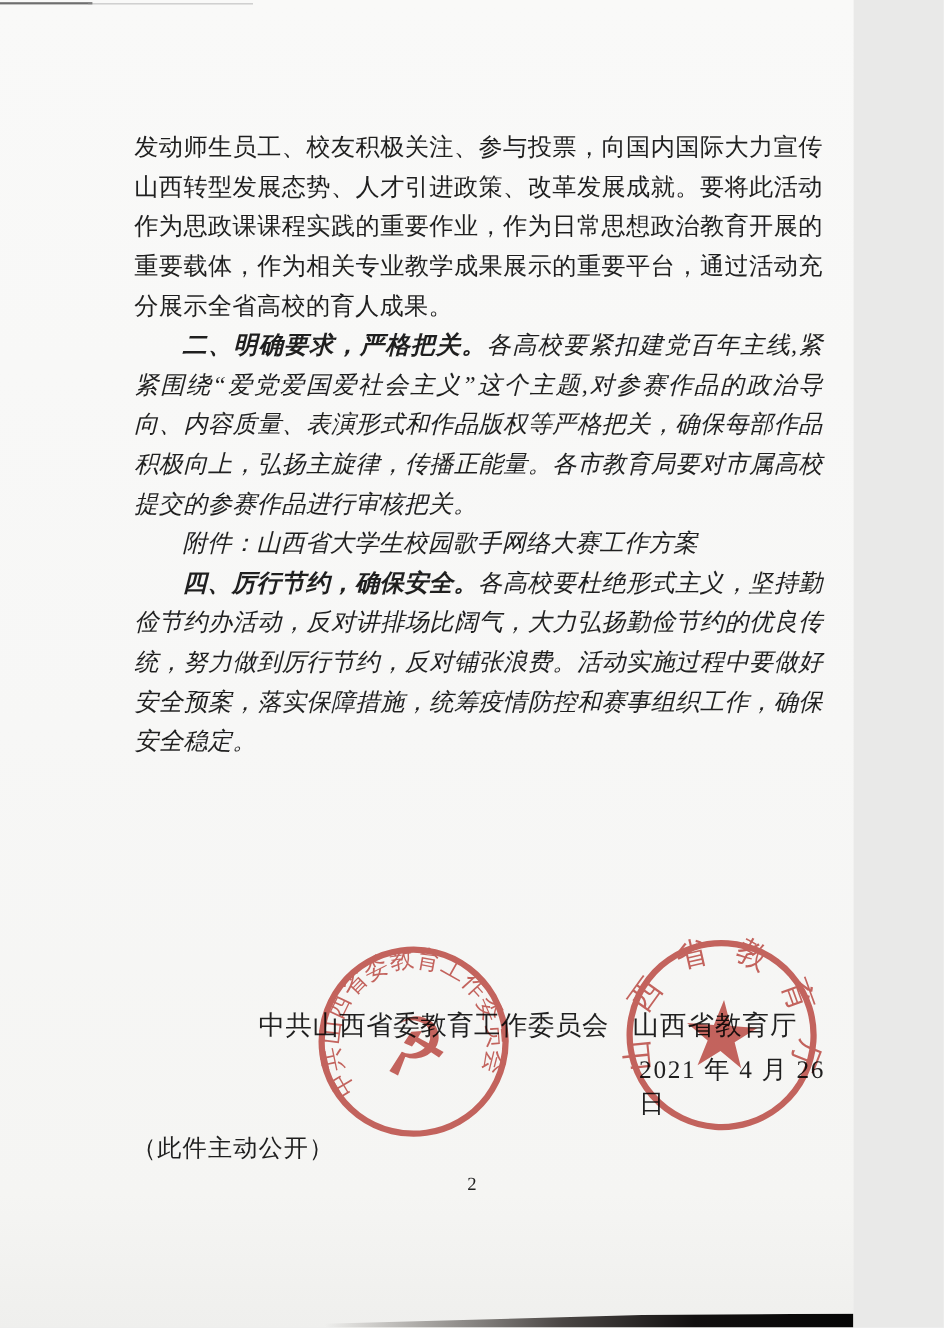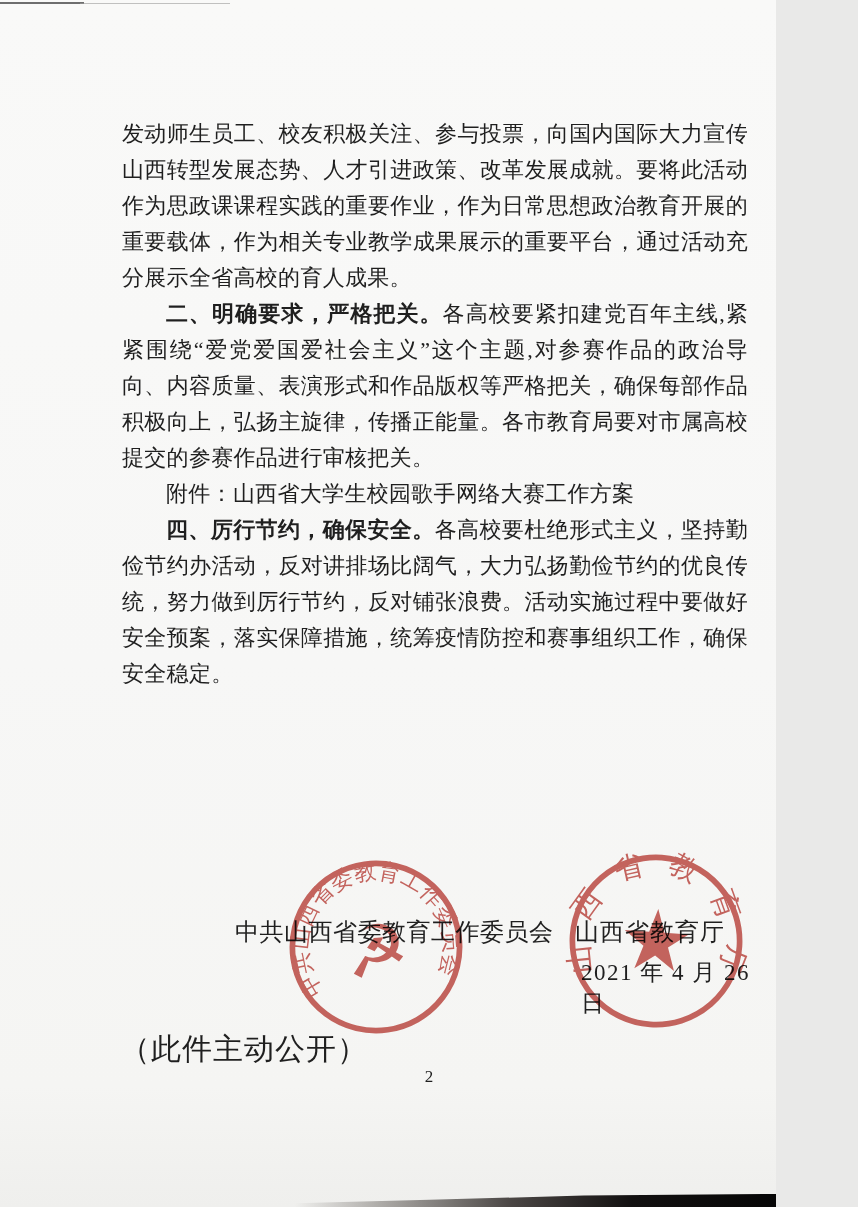--- a/index.html
+++ b/index.html
@@ -13,28 +13,28 @@
   .edge-top{position:absolute;top:2px;left:0;width:84px;height:2px;background:#4b4b4b;opacity:.8;}
   .edge-top2{position:absolute;top:3px;left:80px;width:150px;height:1px;background:#9a9a9a;opacity:.6;}
   .edge-bottom{position:absolute;bottom:0;left:295px;right:0;height:13px;
         background:linear-gradient(to right, rgba(90,85,80,0) 0%, rgba(90,85,80,.45) 18%,
                     rgba(45,40,38,.85) 45%, #121010 70%, #060606 100%);
         clip-path:polygon(0 72%,28% 45%,60% 12%,100% 0,100% 100%,0 100%);}
   
   .doc-body{position:absolute;left:122px;top:116px;width:626px;}
   .doc-body p{margin:0;font-size:22px;line-height:36px;letter-spacing:.3px;
         text-align:justify;text-justify:inter-ideograph;}
-  .doc-body p.indent{text-indent:44px;}
+  .doc-body p.indent{text-indent:44px;font-style:italic;}
   .doc-body p b{font-weight:700;}
   .doc-body p.attachment{text-align:left;}
   
   .sig-org1{position:absolute;left:235px;top:916px;font-size:24px;letter-spacing:.5px;}
   .sig-org2{position:absolute;left:575px;top:916px;font-size:24px;letter-spacing:1px;}
   .sig-date{position:absolute;left:553px;top:957px;font-size:23px;letter-spacing:1.5px;margin-left:28px;}
-  .publicity{position:absolute;left:120px;top:1029px;font-size:30px;letter-spacing:1px;}
+  .publicity{position:absolute;left:120px;top:1029px;font-size:22px;letter-spacing:1px;}
   .pageno{position:absolute;left:0;top:1067px;width:858px;text-align:center;font-size:17px;}
   
   .seal{position:absolute;mix-blend-mode:multiply;opacity:.82;}
   .seal-left{left:281px;top:852px;transform:rotate(-8deg);}
   .seal-right{left:561px;top:846px;transform:rotate(4deg);}
   .seal text{font-family:"DejaVu Sans","Liberation Sans",sans-serif;}
 </style>
 </head>
 <body>
 

